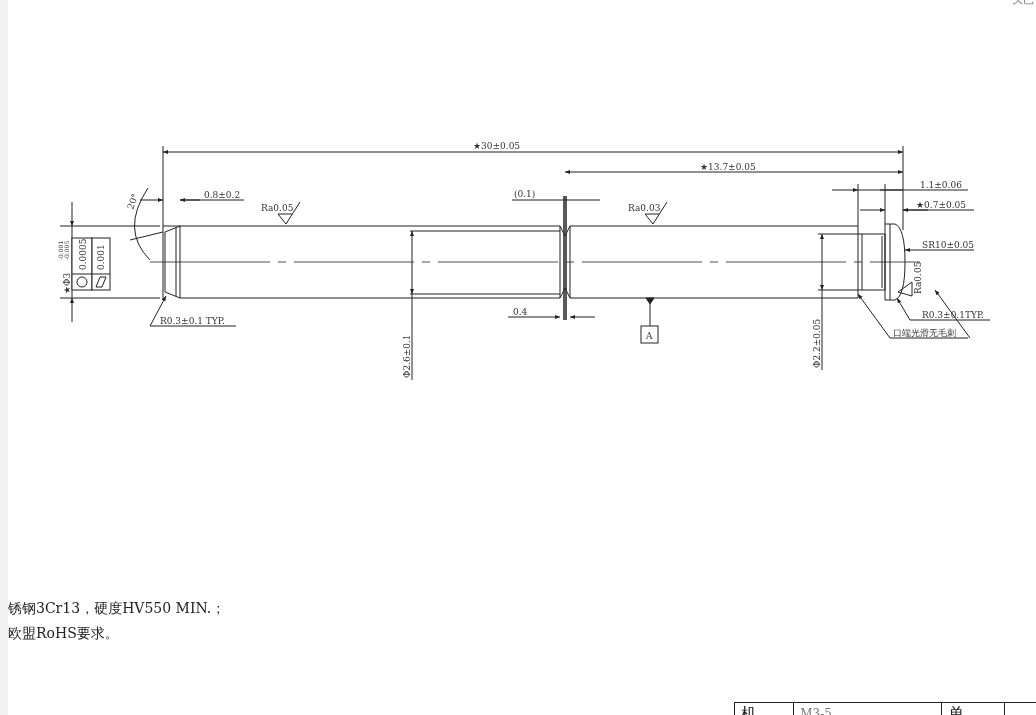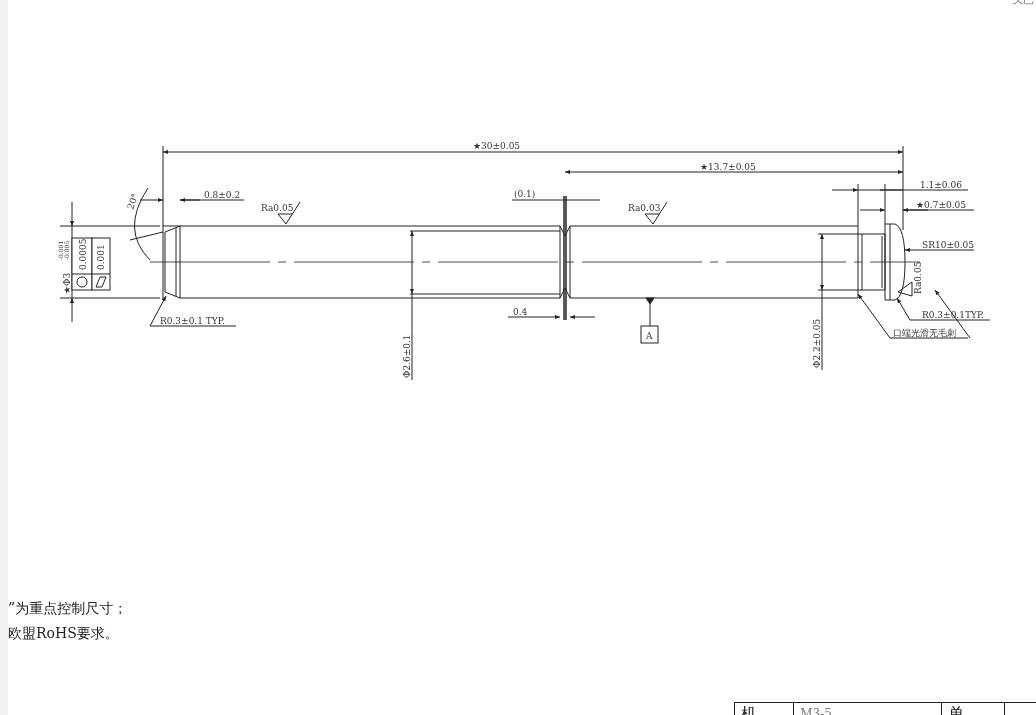--- a/index.html
+++ b/index.html
@@ -169,21 +169,21 @@
     <text transform="translate(70,294) rotate(-90)">★Φ3</text>
     <text font-size="6" transform="translate(63,260) rotate(-90)">-0.001</text>
     <text font-size="6" transform="translate(69,260) rotate(-90)">-0.005</text>
     <text transform="translate(86,270) rotate(-90)">0.0005</text>
     <text transform="translate(104,270) rotate(-90)">0.001</text>
     <text transform="translate(921,294) rotate(-90)">Ra0.05</text>
   </g>
 </svg>
 
 <div class="notes">
-  <div class="note-line">”为重点控制尺寸；</div>
+  <div class="note-line">锈钢3Cr13，硬度HV550 MIN.；</div>
   <div class="note-line">欧盟RoHS要求。</div>
 </div>
 
 <div class="title-block">
   <div class="tb-cell tb-c1">机种</div>
   <div class="tb-cell tb-c2">M3-5 ...</div>
   <div class="tb-cell tb-c3">单重</div>
   <div class="tb-cell tb-c4"></div>
 </div>
 

